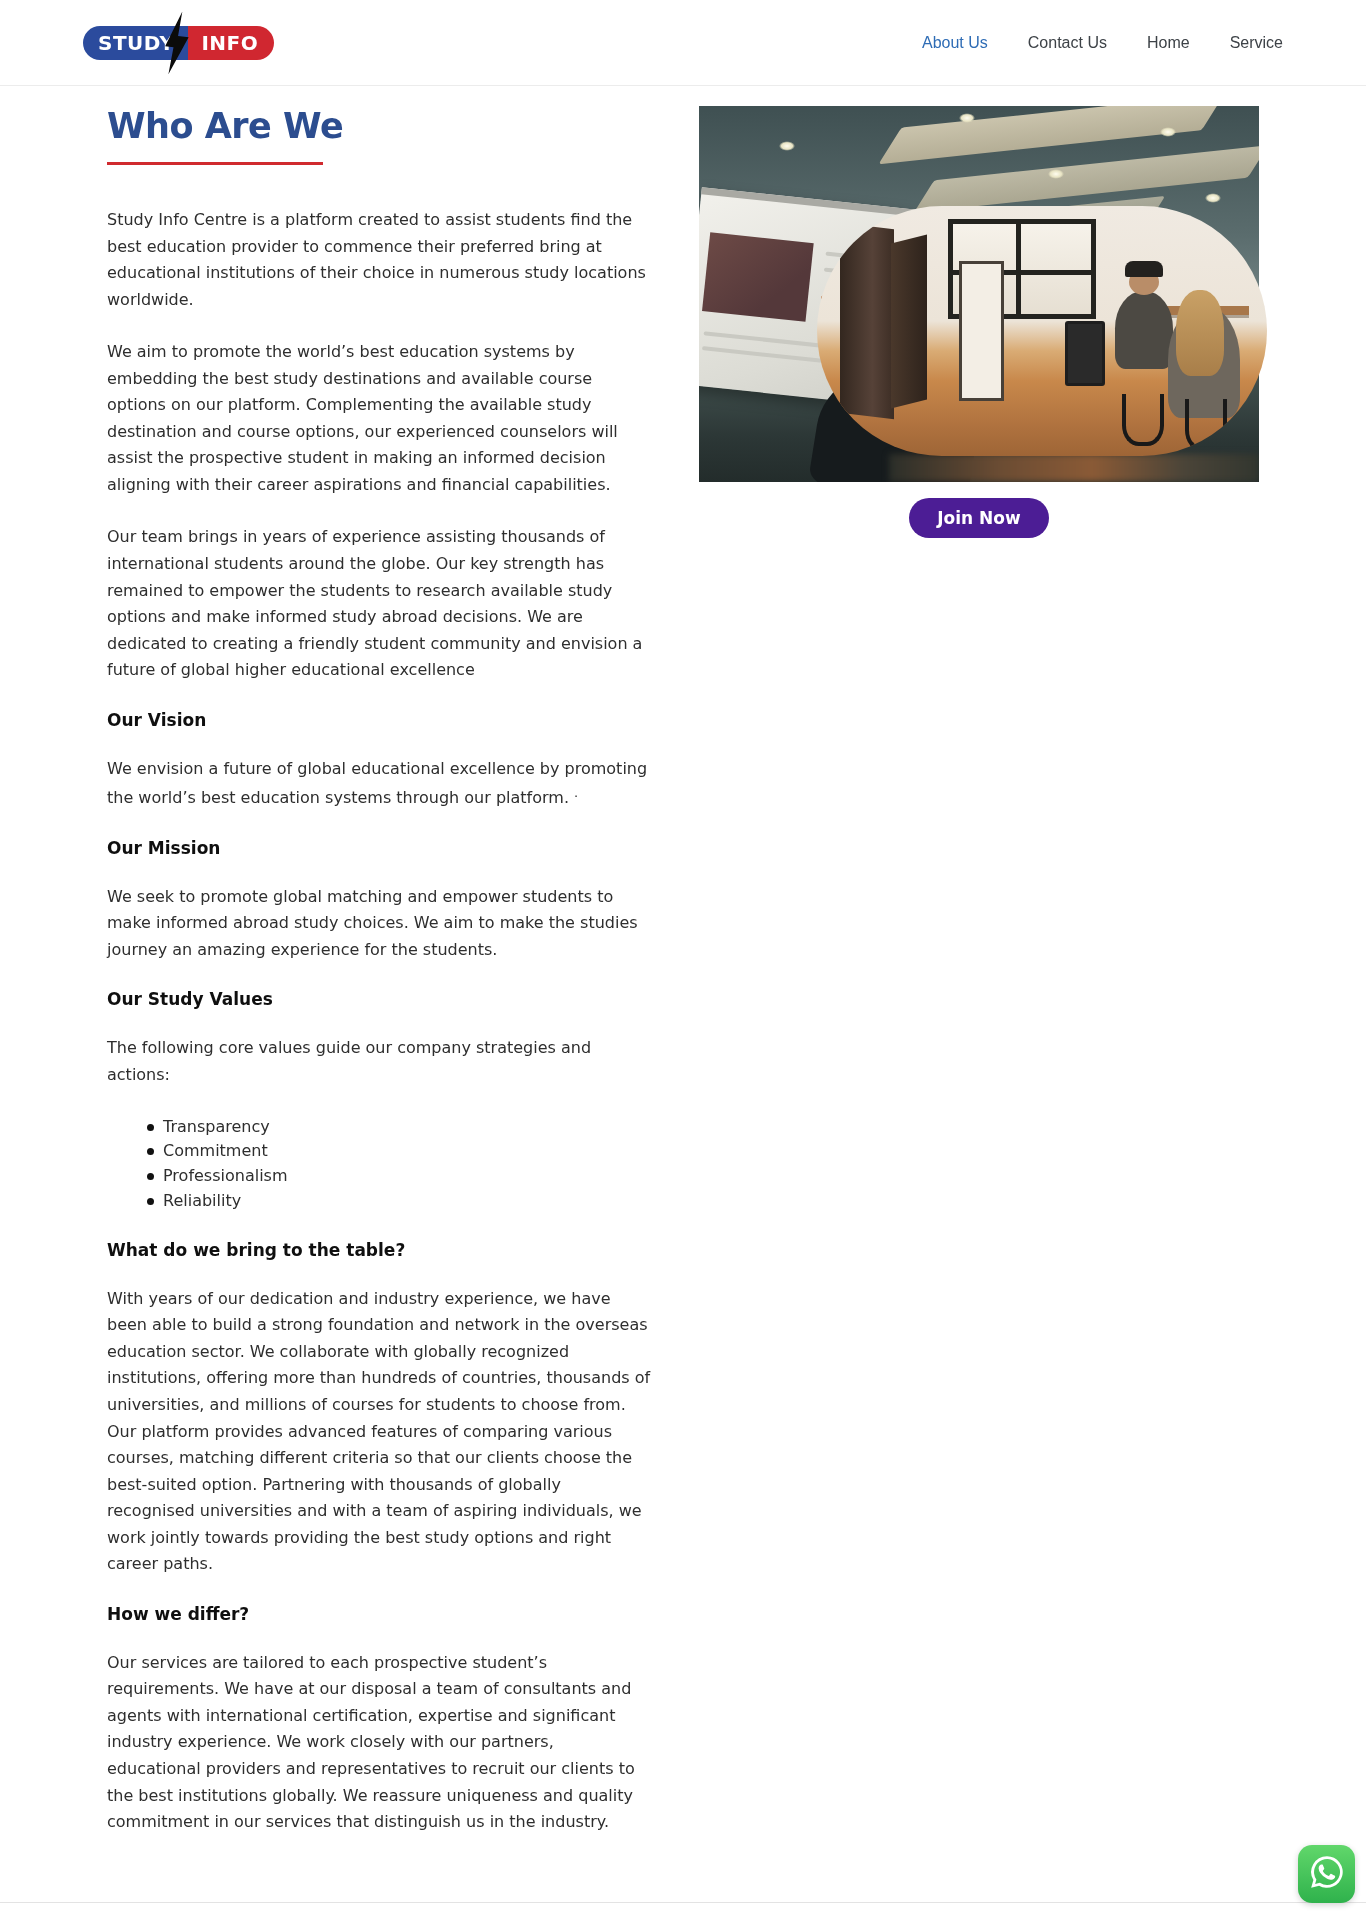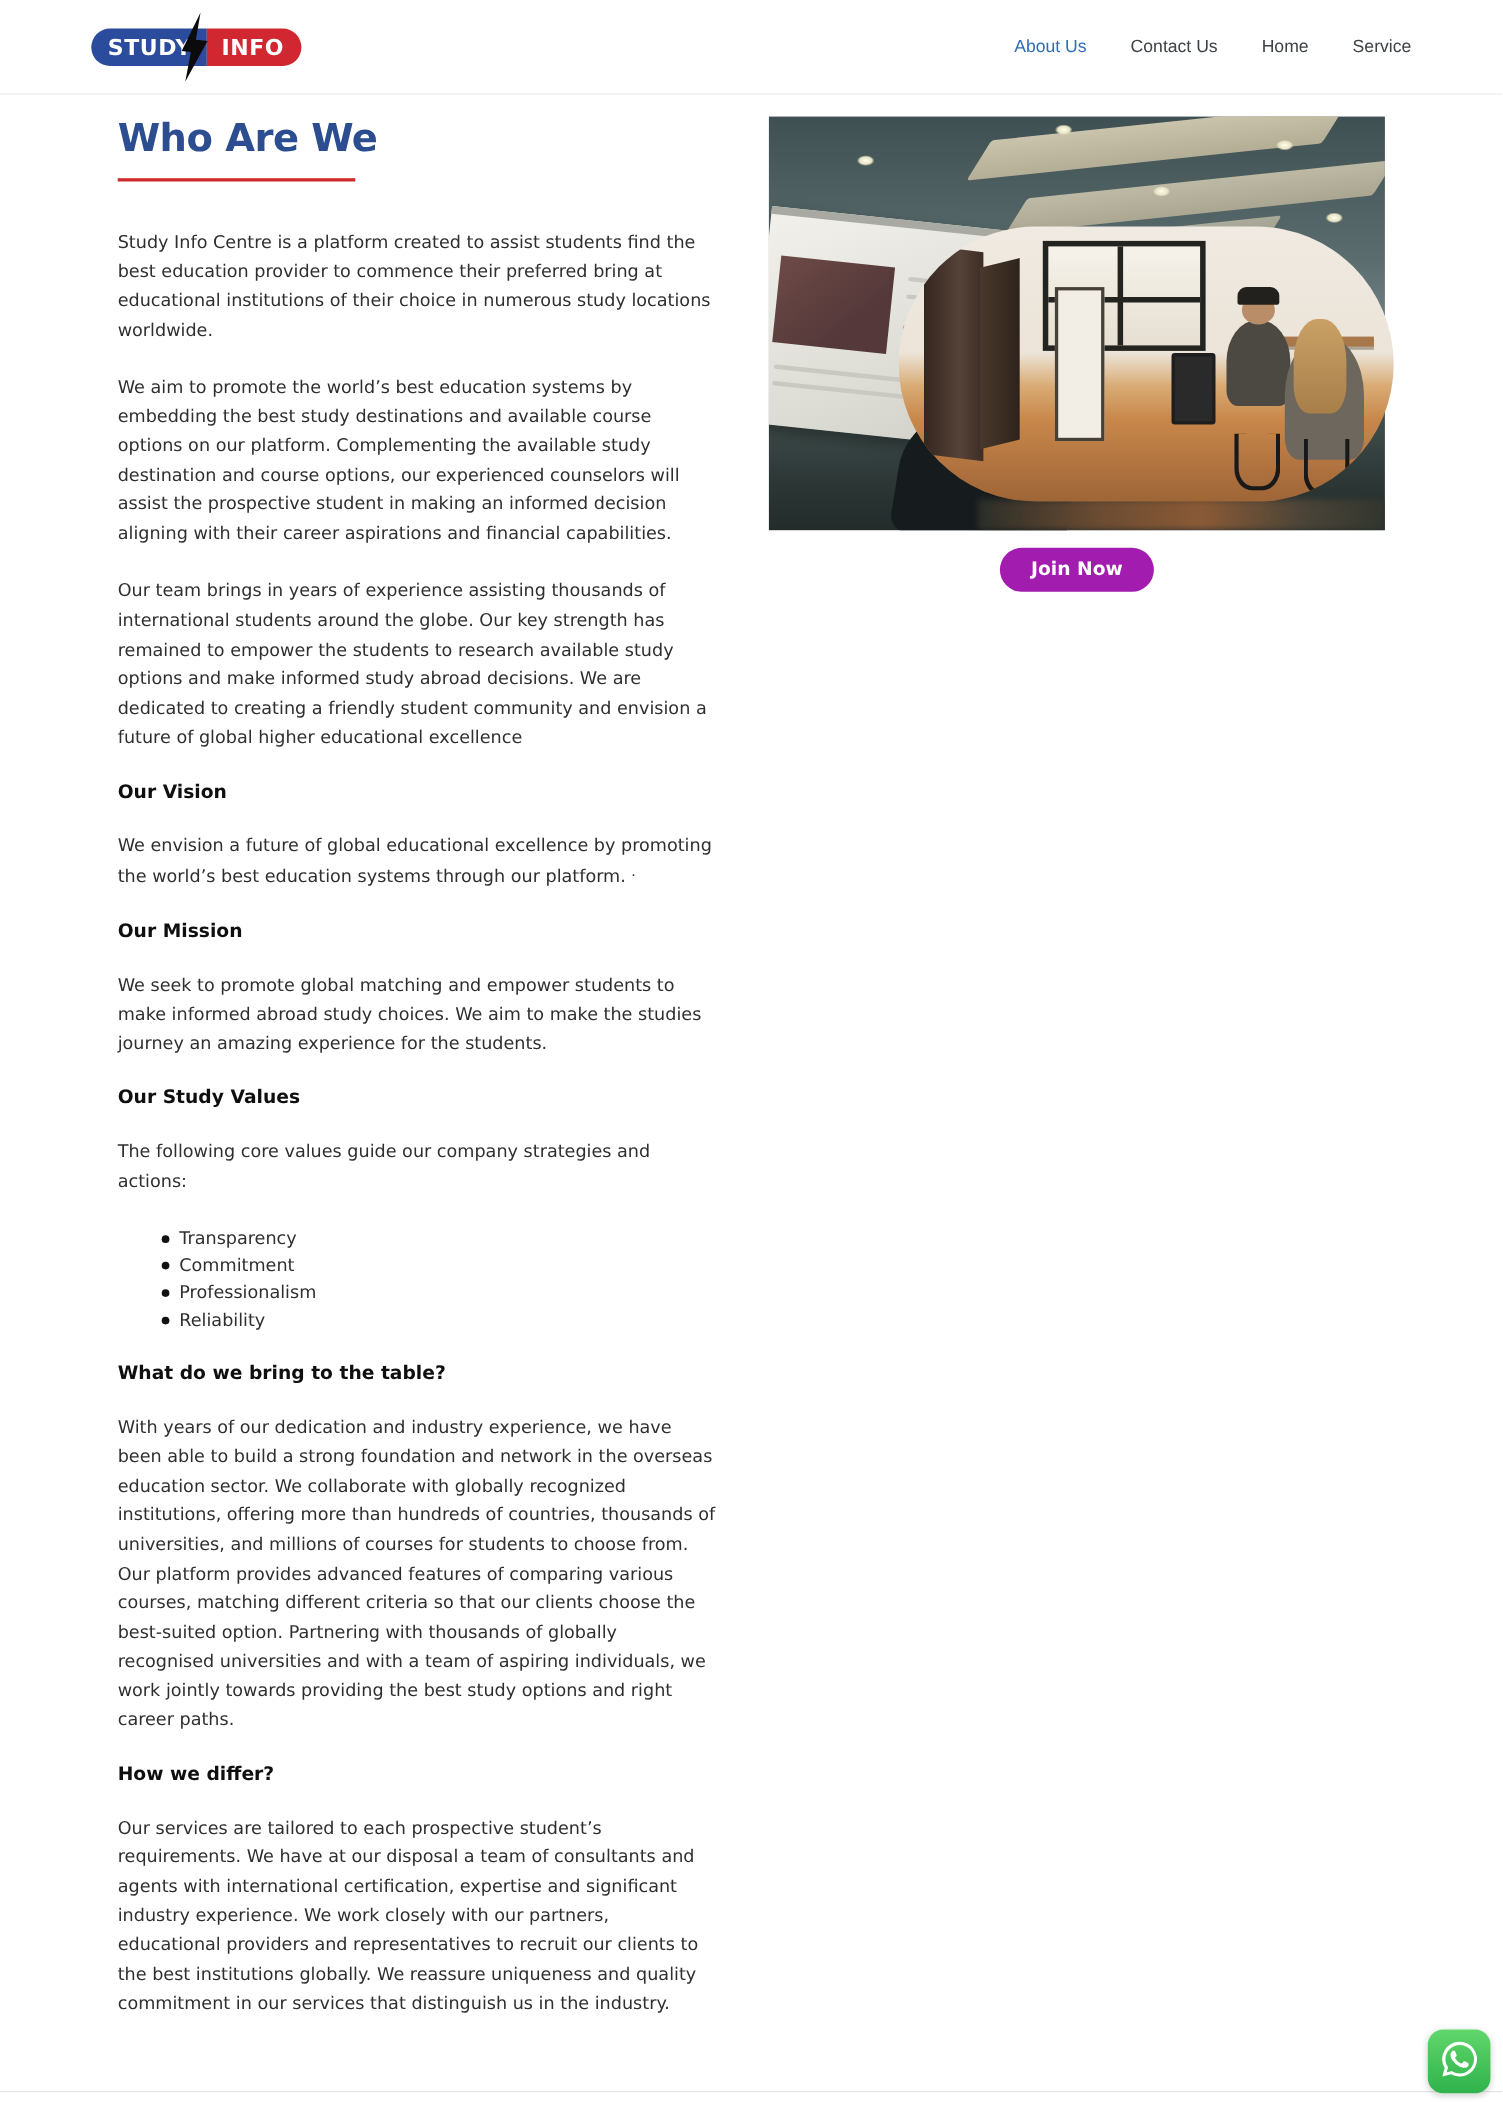--- a/index.html
+++ b/index.html
@@ -84,21 +84,21 @@
   .cap-person { position:absolute; border-radius:48% 48% 18% 18%; }
   .cap-p1 { right:21%; top:34%; width:58px; height:78px; background:#4c4943; }
   .cap-p1 .head { position:absolute; top:-22px; left:14px; width:30px; height:26px; background:#b98d68; border-radius:50%; }
   .cap-p1 .cap { position:absolute; top:-30px; left:10px; width:38px; height:16px; background:#23211e; border-radius:8px 8px 2px 2px; }
   .cap-p2 { right:6%; top:40%; width:72px; height:112px; background:#6e675d; }
   .cap-p2 .hair { position:absolute; top:-16px; left:8px; width:48px; height:86px; background:linear-gradient(180deg,#c9a166,#a87e49); border-radius:45% 45% 30% 30%; }
   .cap-stool { position:absolute; width:42px; height:52px; border:4px solid #191919; border-top:none; border-radius:0 0 40% 40%; }
   .st1 { right:23%; bottom:4%; } .st2 { right:9%; bottom:2%; }
 
   .join-row { text-align:center; }
-  .join-button { display:inline-block; margin-top:16px; background:#a21caf; color:#fff; border:none; cursor:pointer;
+  .join-button { display:inline-block; margin-top:16px; background:#4c1d95; color:#fff; border:none; cursor:pointer;
     font-family:"DejaVu Sans", sans-serif; font-weight:700; font-size:17px; padding:10px 28px; border-radius:22px; }
 
   
   .site-footer { border-top:1px solid #e3e3e3; padding:31px 0 30px; text-align:center;
     font-family:"Liberation Sans", sans-serif; font-size:16px; color:#414141; }
   .footer-link { color:#3f6ad4; text-decoration:none; cursor:pointer; }
 
   
   .whatsapp-float { position:absolute; top:1845px; right:11px; width:57px; height:58px; border-radius:14px;
     background:linear-gradient(180deg,#61d76b,#2fb24c); display:flex; align-items:center; justify-content:center;

